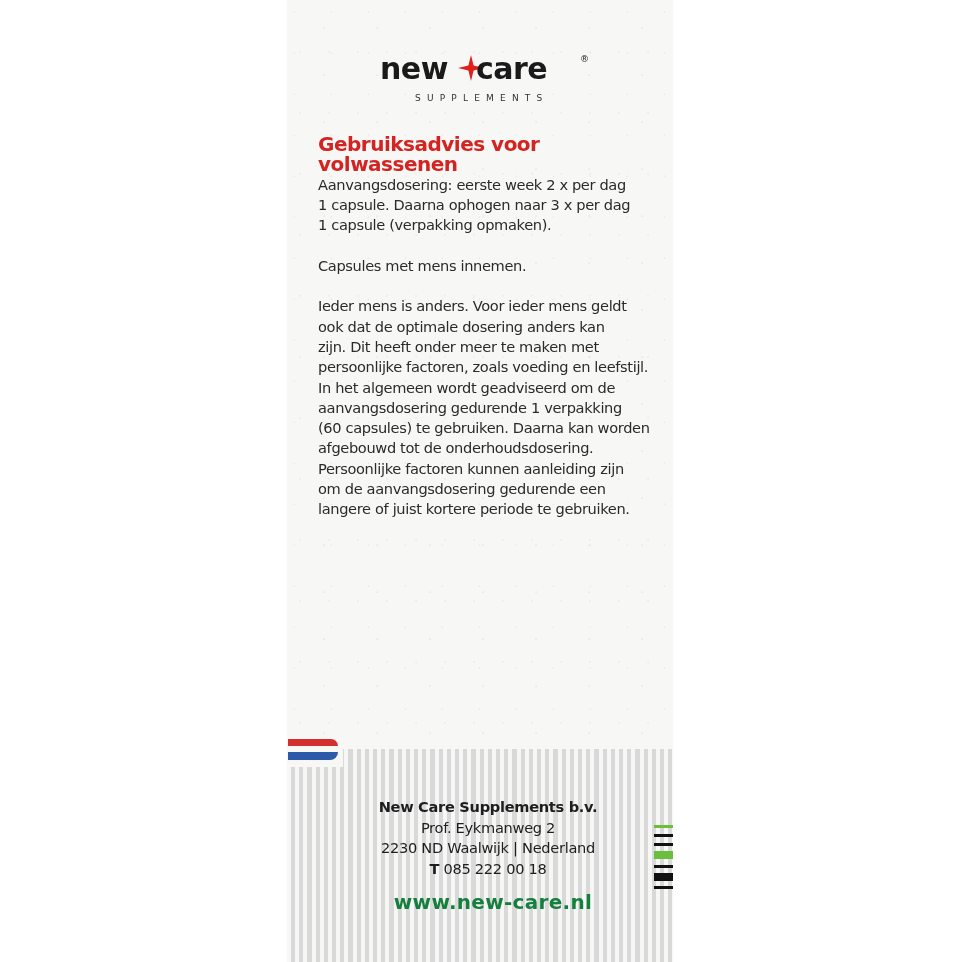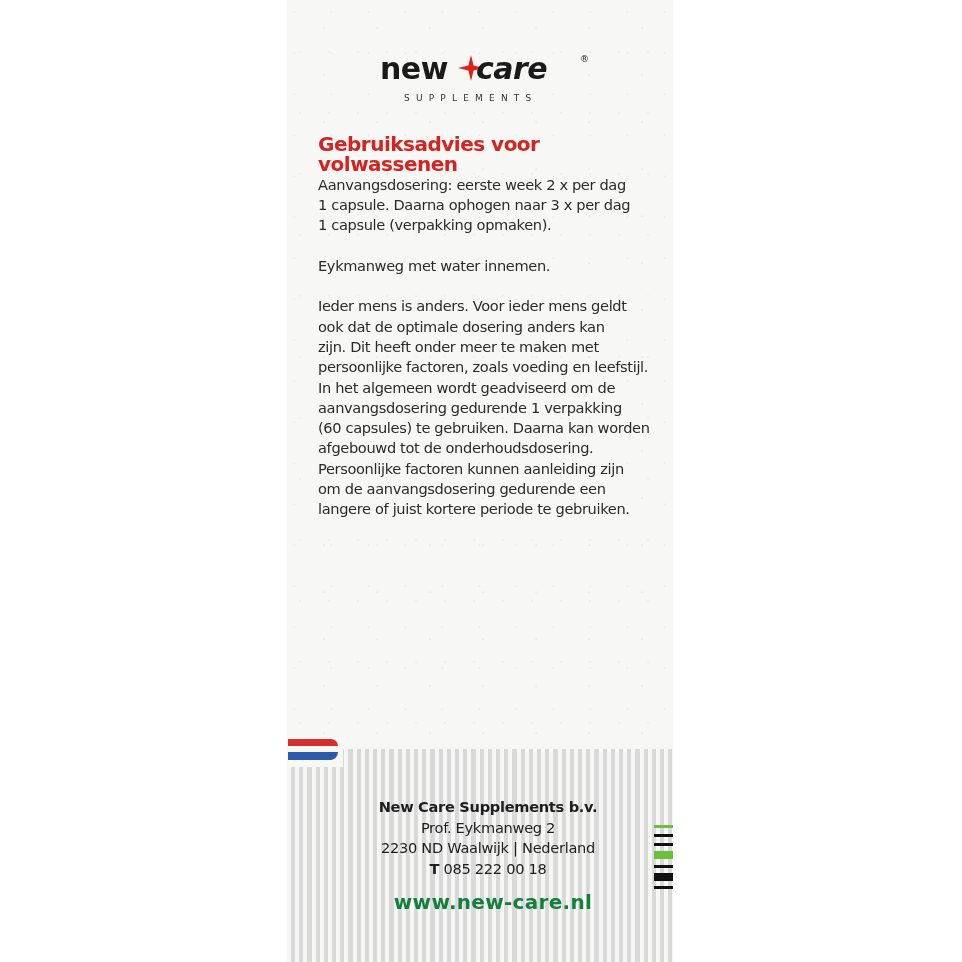--- a/index.html
+++ b/index.html
@@ -22,27 +22,27 @@
       background-size: 37px 41px, 53px 47px, 29px 61px;
       pointer-events: none;
     }
     
     .logo { position: absolute; left: 380px; top: 52px; width: 215px; height: 55px; }
     .logo-word {
       position: absolute; top: 0; font-family: "DejaVu Sans", sans-serif;
       font-weight: bold; font-size: 30px; color: #1a1a1a; letter-spacing: -0.5px; line-height: 34px;
     }
     .logo-new { left: 0; }
-    .logo-care { left: 96px; font-style: italic; }
+    .logo-care { left: 96px; }
     .logo-star { position: absolute; left: 78px; top: 3px; width: 26px; height: 26px; }
     .logo-reg {
       position: absolute; left: 200px; top: 2px; font-size: 9px; color: #1a1a1a; line-height: 10px;
     }
     .logo-sub {
-      position: absolute; left: 24px; top: 41px; font-size: 9px; letter-spacing: 6.2px;
+      position: absolute; left: 35px; top: 41px; font-size: 9px; letter-spacing: 6.2px;
       color: #333; font-family: "DejaVu Sans", sans-serif; line-height: 10px;
     }
     
     .content {
       position: absolute; left: 318px; top: 134px; width: 345px;
       font-family: "DejaVu Sans", sans-serif; font-size: 14.6px; line-height: 20.3px;
       color: #2a2a2a; letter-spacing: -0.35px;
     }
     .heading { color: #d42421; font-weight: bold; font-size: 20px; letter-spacing: -0.5px; }
     .para { white-space: pre-line; margin-bottom: 20.3px; }
@@ -97,21 +97,21 @@
     <span class="logo-word logo-care">care</span>
     <span class="logo-reg">®</span>
     <span class="logo-sub">SUPPLEMENTS</span>
   </div>
 
   <div class="content">
     <div class="heading">Gebruiksadvies voor volwassenen</div>
     <div class="para first">Aanvangsdosering: eerste week 2 x per dag
 1 capsule. Daarna ophogen naar 3 x per dag
 1 capsule (verpakking opmaken).</div>
-    <div class="para">Eykmanweg met water innemen.</div>
+    <div class="para">Capsules met mens innemen.</div>
     <div class="para">Ieder mens is anders. Voor ieder mens geldt
 ook dat de optimale dosering anders kan
 zijn. Dit heeft onder meer te maken met
 persoonlijke factoren, zoals voeding en leefstijl.
 In het algemeen wordt geadviseerd om de
 aanvangsdosering gedurende 1 verpakking
 (60 capsules) te gebruiken. Daarna kan worden
 afgebouwd tot de onderhoudsdosering.
 Persoonlijke factoren kunnen aanleiding zijn
 om de aanvangsdosering gedurende een

